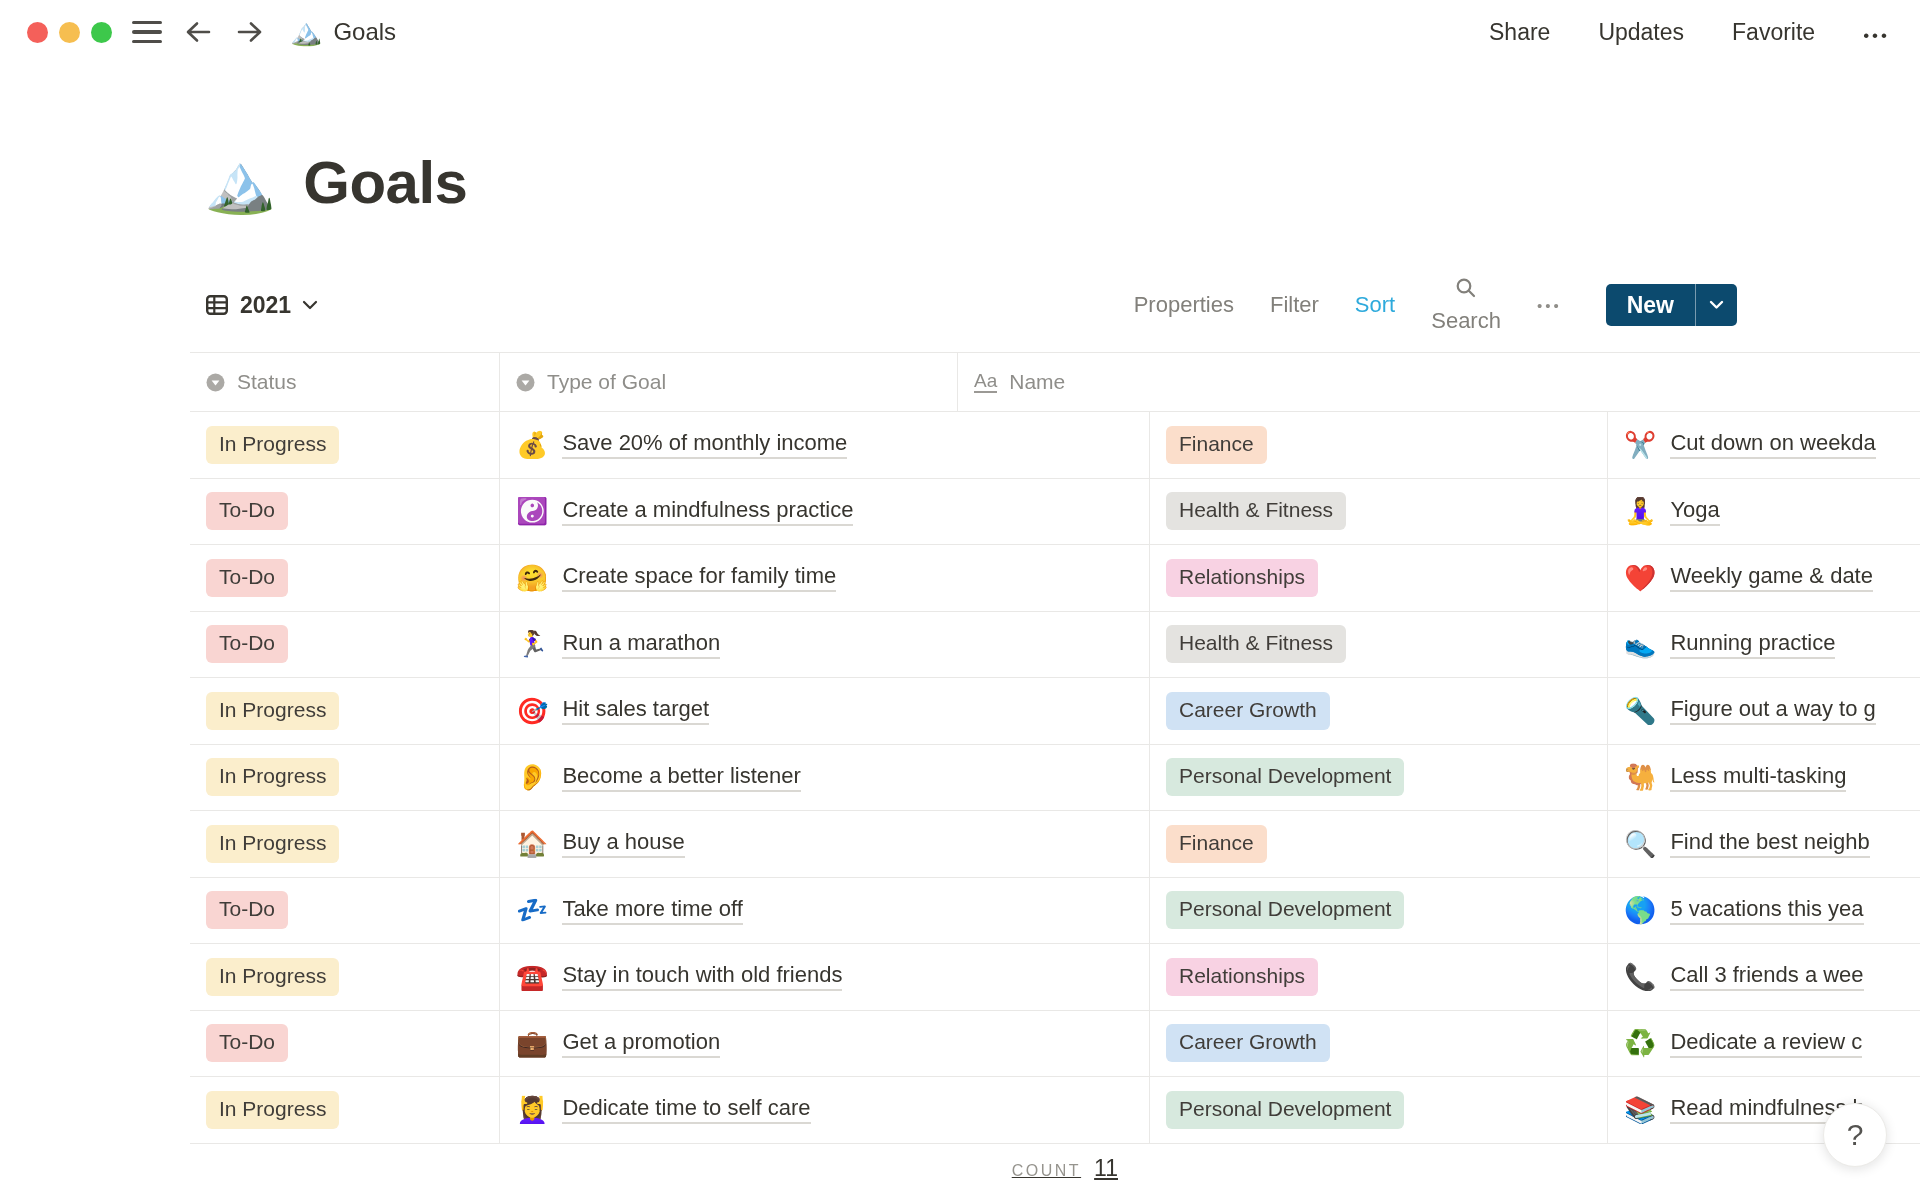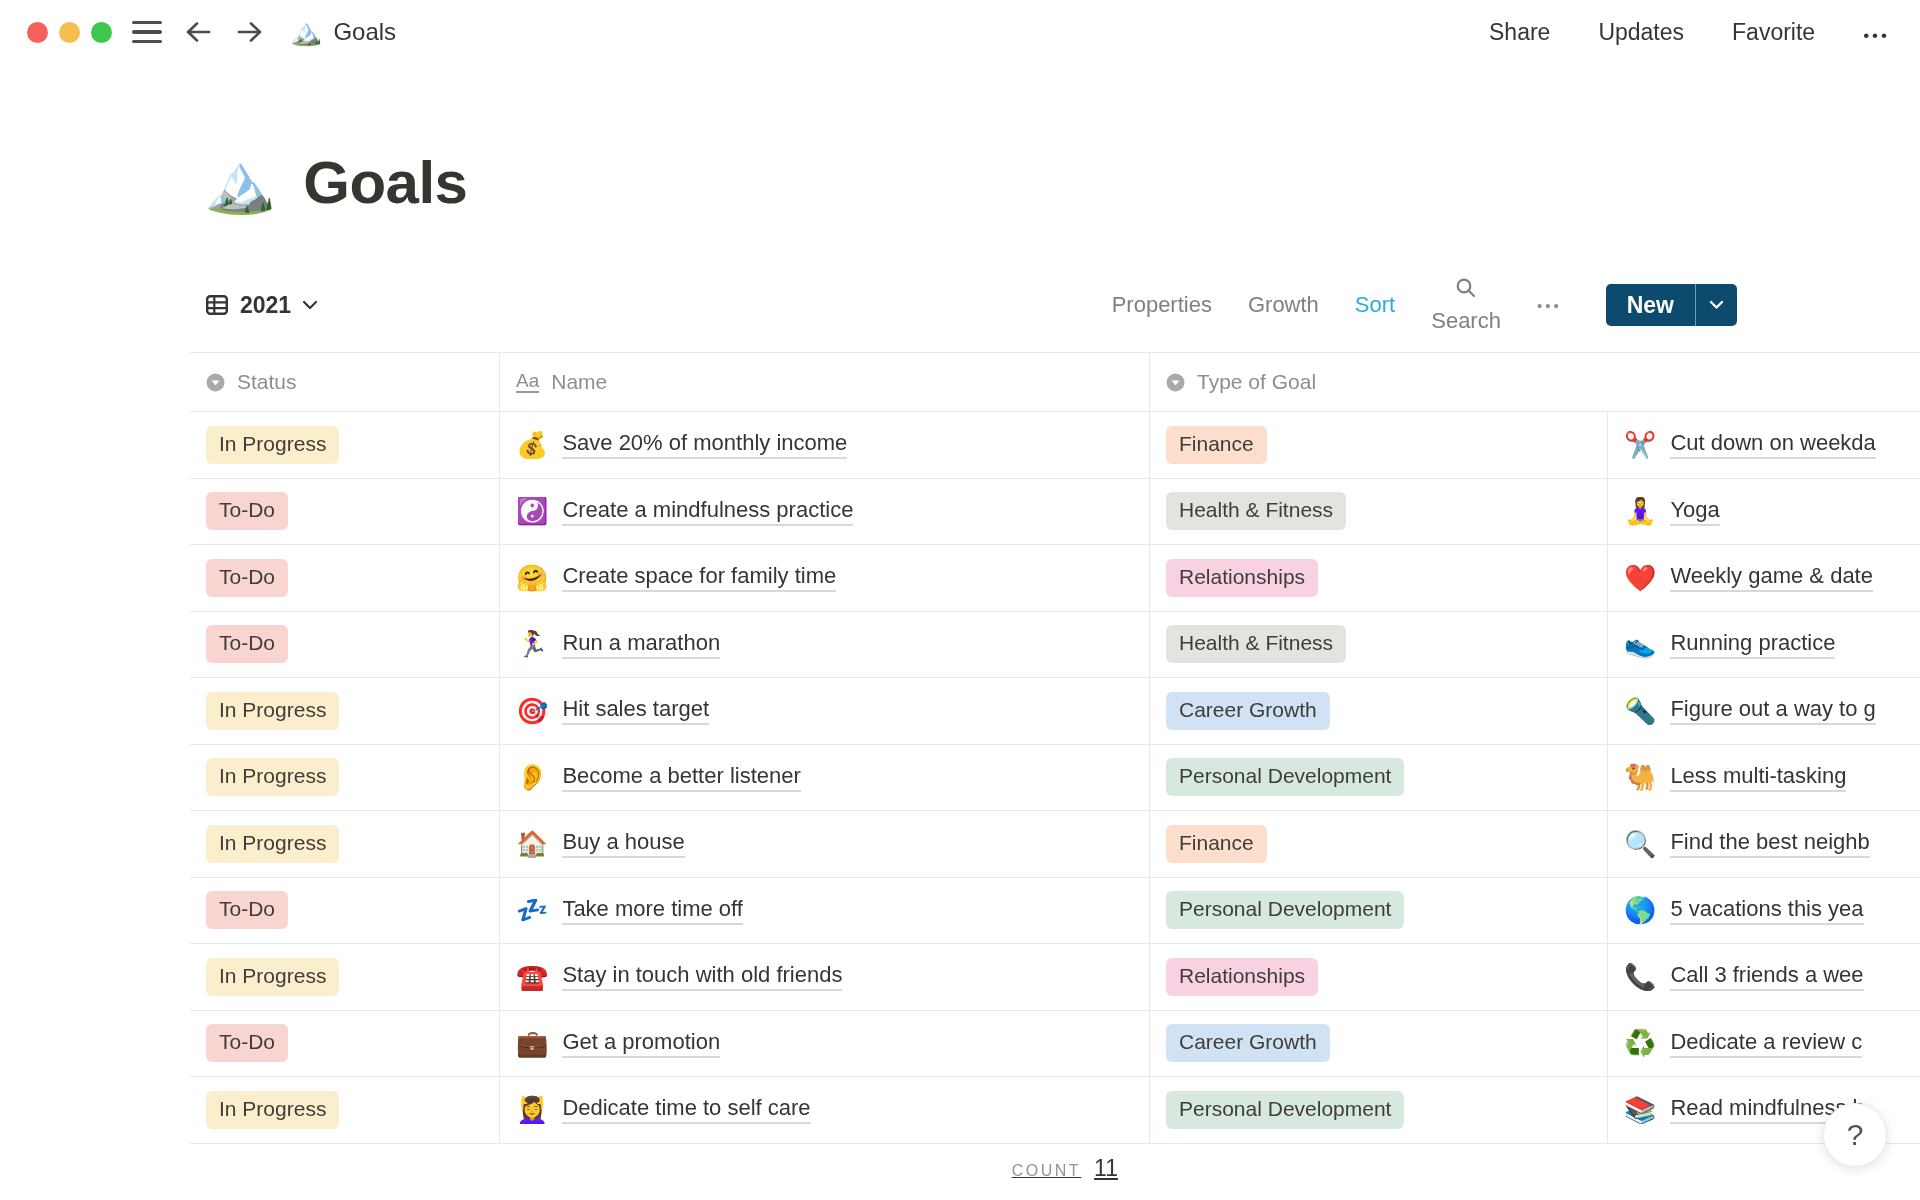--- a/index.html
+++ b/index.html
@@ -118,21 +118,21 @@
       <path d="M2.2 9.3 H21.8 M2.2 15.1 H21.8 M9.3 3.2 V20.8" stroke="#37352F" stroke-width="2.2"></path>
     </svg>
     <span class="view-name">2021</span>
     <svg width="16" height="10" viewBox="0 0 16 10">
       <path d="M2 2 L8 8 L14 2" stroke="#37352F" stroke-width="2.2" fill="none" stroke-linecap="round" stroke-linejoin="round"></path>
     </svg>
   </div>
   <div class="toolbar-spacer"></div>
   <div class="controls">
     <span class="ctrl">Properties</span>
-    <span class="ctrl">Growth</span>
+    <span class="ctrl">Filter</span>
     <span class="ctrl active">Sort</span>
     <span class="search-ctrl">
       <svg width="22" height="22" viewBox="0 0 22 22">
         <circle cx="9" cy="9" r="6.3" fill="none" stroke="#82807B" stroke-width="2.2"></circle>
         <path d="M13.8 13.8 L19 19" stroke="#82807B" stroke-width="2.2" stroke-linecap="round"></path>
       </svg>
       <span class="ctrl">Search</span>
     </span>
     <span class="toolbar-dots">•••</span>
     <div class="new-btn">
@@ -149,31 +149,31 @@
 
 <div class="tbl">
   <div class="thead">
     <div class="th c1">
       <svg width="19" height="19" viewBox="0 0 19 19">
         <circle cx="9.5" cy="9.5" r="9" fill="#ABA9A5"></circle>
         <path d="M5.6 7.6 L13.4 7.6 L9.5 12.4 Z" fill="#ffffff"></path>
       </svg>
       <span>Status</span>
     </div>
-    <div class="th c2">
-      <span class="aa-icon">Aa</span>
-      <span>Name</span>
-    </div>
     <div class="th c3">
       <svg width="19" height="19" viewBox="0 0 19 19">
         <circle cx="9.5" cy="9.5" r="9" fill="#ABA9A5"></circle>
         <path d="M5.6 7.6 L13.4 7.6 L9.5 12.4 Z" fill="#ffffff"></path>
       </svg>
       <span>Type of Goal</span>
     </div>
+    <div class="th c2">
+      <span class="aa-icon">Aa</span>
+      <span>Name</span>
+    </div>
   </div>
   <div>
   <div class="tr">
     <div class="td c1">
       <span class="badge" style="background: rgb(251, 238, 204);">In Progress</span>
     </div>
     <div class="td c2">
       <span class="cell-link">
         <span class="cell-emoji">💰</span>
         <span class="link-text">Save 20% of monthly income</span>

